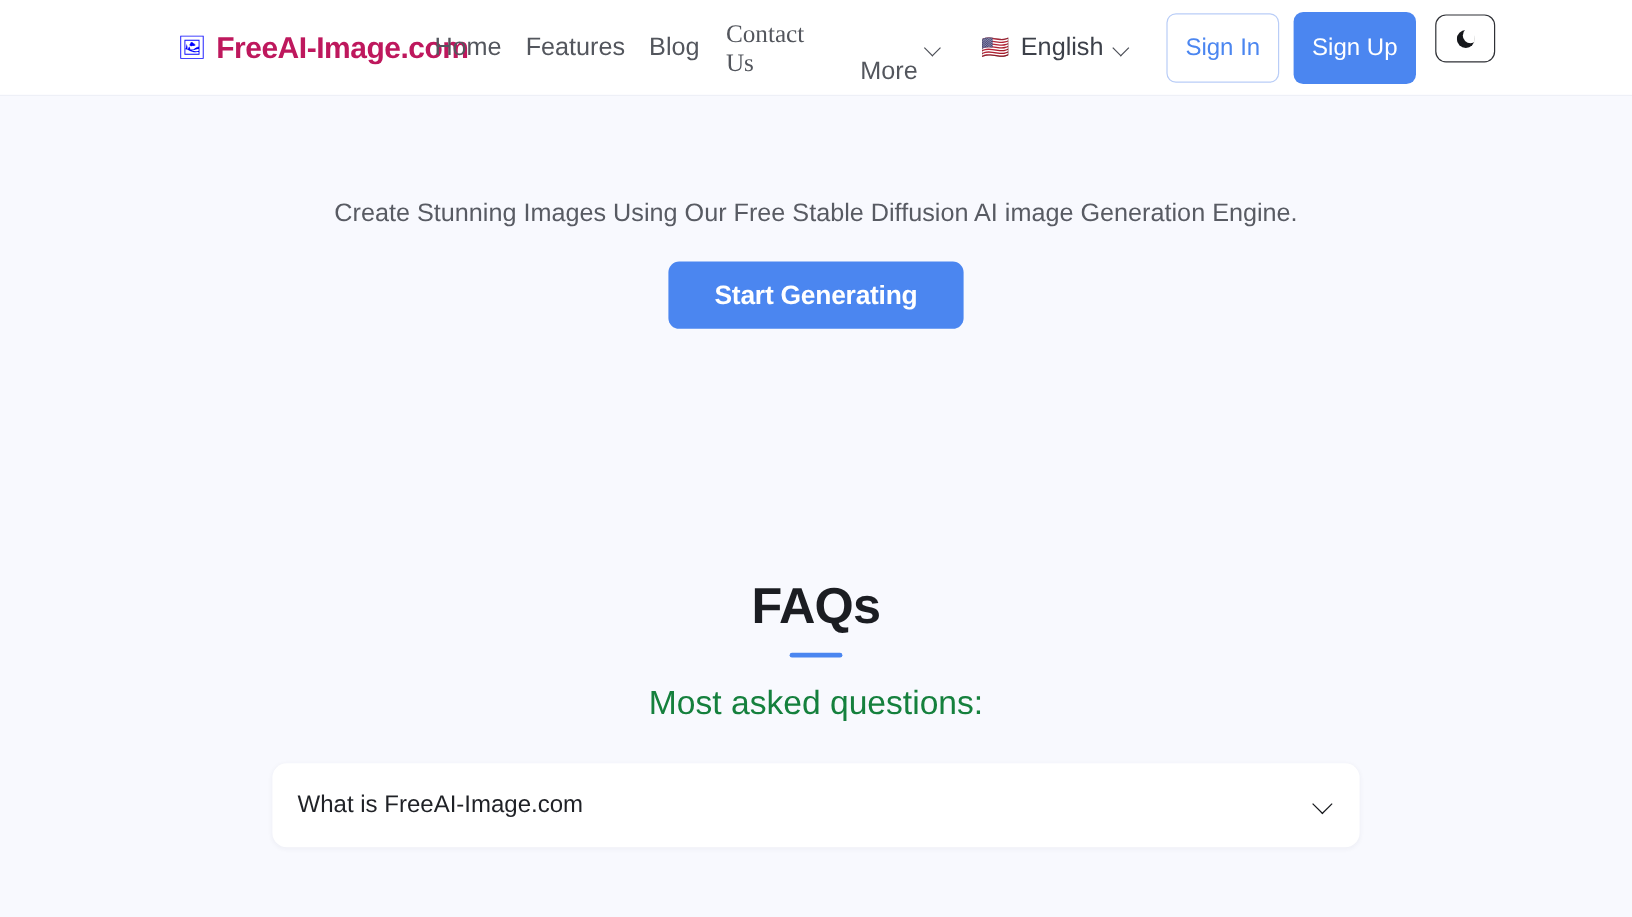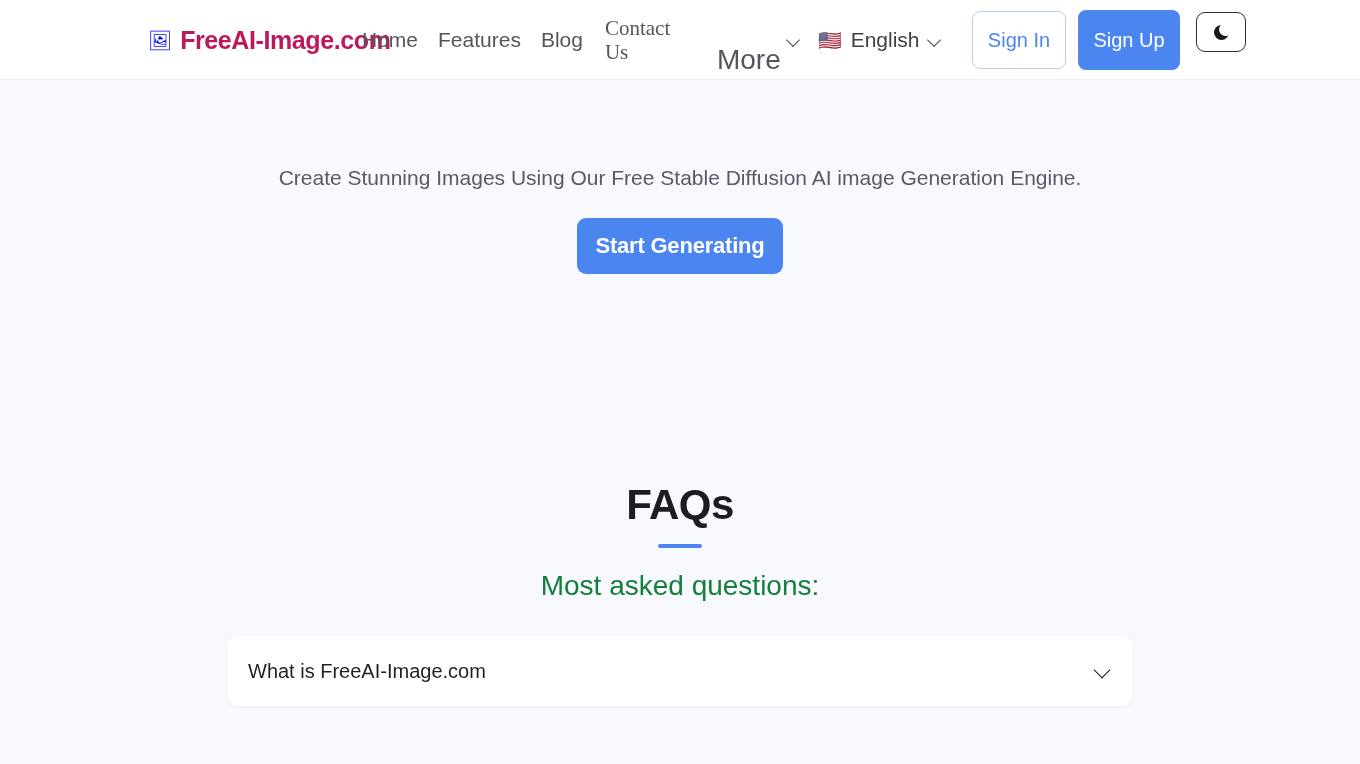--- a/index.html
+++ b/index.html
@@ -79,21 +79,21 @@
   }
   .nav-more {
     display: flex;
     align-items: center;
     gap: 7px;
     padding: 0 10px;
     margin-left: 28px;
     cursor: pointer;
   }
   .nav-more span.lbl {
-    font-size: 28px;
+    font-size: 21px;
     color: #53565d;
     white-space: nowrap;
     margin-top: 40px;
   }
 
   .chev {
     display: inline-block;
     width: 12px;
     height: 12px;
     position: relative;
@@ -230,21 +230,21 @@
     font-size: 21px;
     color: #585b63;
     font-weight: 400;
   }
   .cta-wrap {
     margin-top: 28px;
     display: flex;
     justify-content: center;
   }
   .btn-cta {
-    width: 206px;
+    width: 246px;
     height: 56px;
     border: none;
     border-radius: 9px;
     background: #4b86f0;
     color: #ffffff;
     font-family: inherit;
     font-size: 22px;
     font-weight: 600;
     letter-spacing: -0.2px;
     cursor: pointer;

